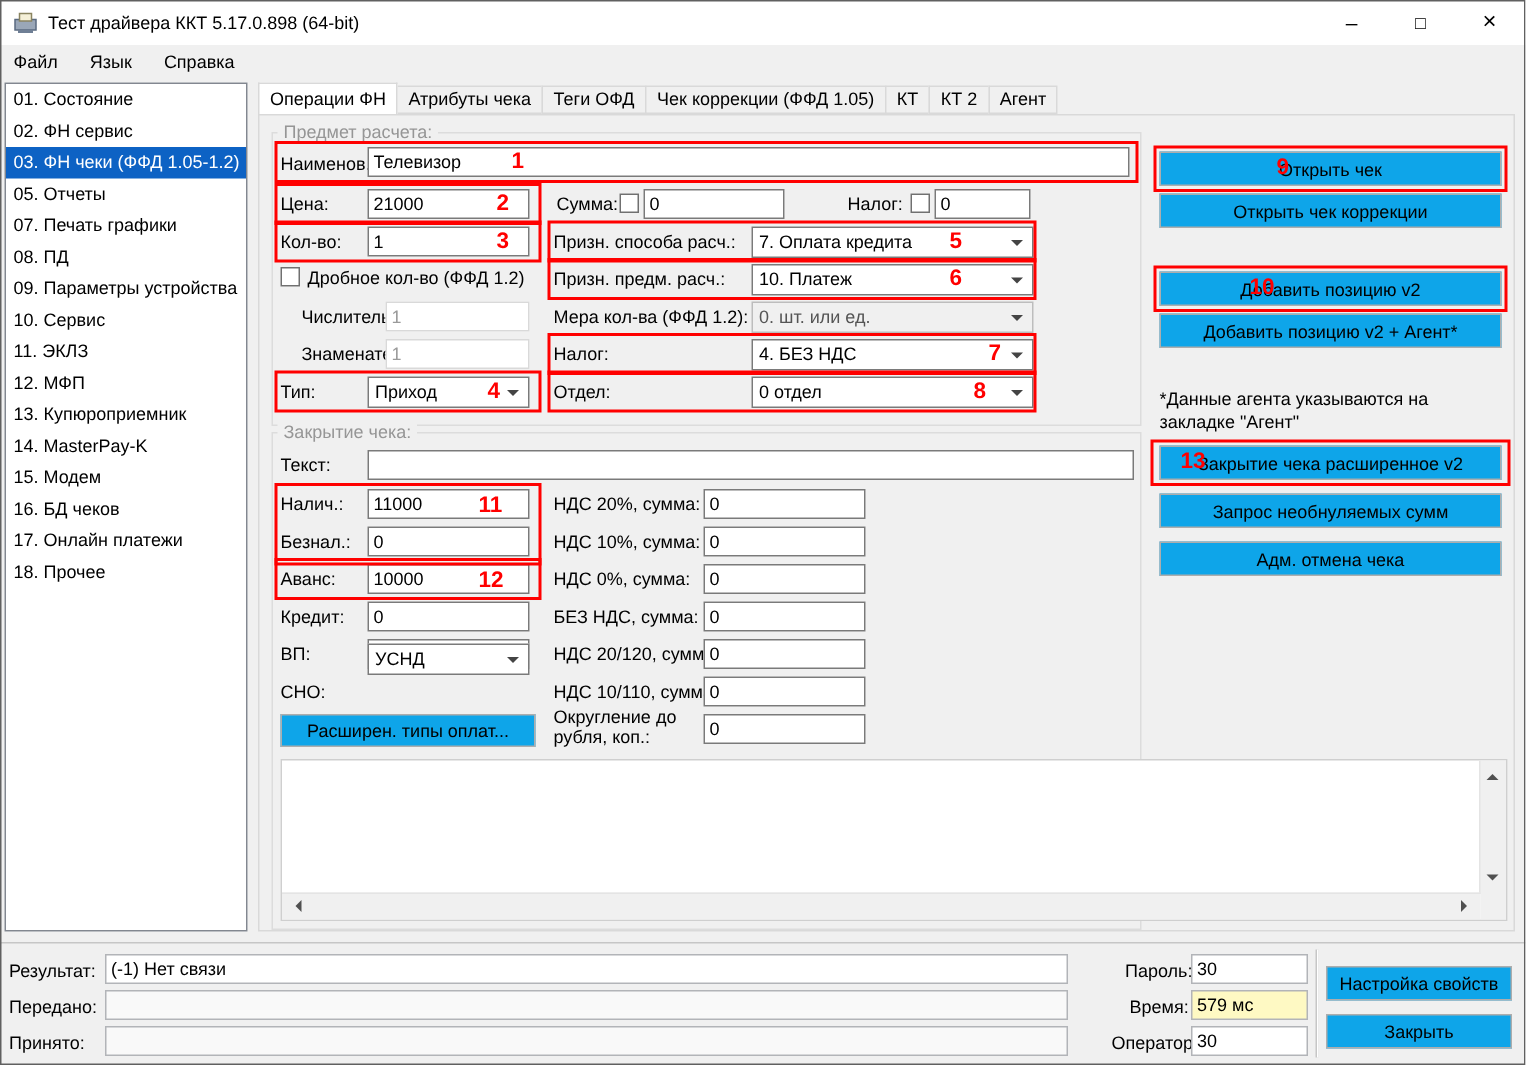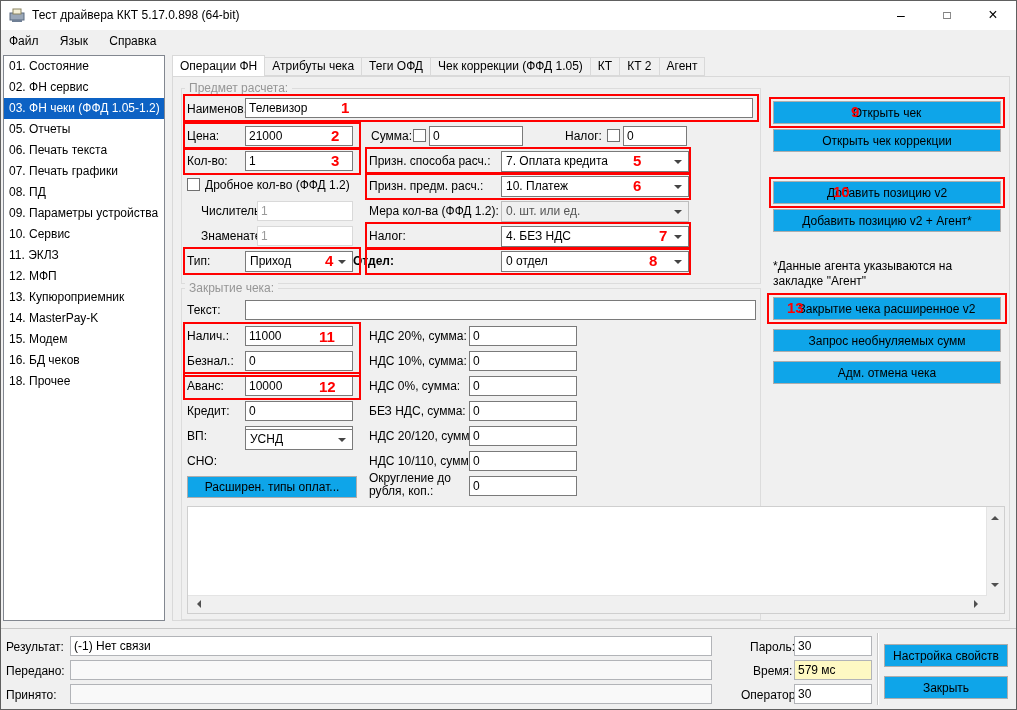--- a/index.html
+++ b/index.html
@@ -72,31 +72,31 @@
   <span class="menu-item">Файл</span>
   <span class="menu-item">Язык</span>
   <span class="menu-item">Справка</span>
 </div>
 
 <div class="sidebar">
   <div class="side-item">01. Состояние</div>
   <div class="side-item">02. ФН сервис</div>
   <div class="side-item sel">03. ФН чеки (ФФД 1.05-1.2)</div>
   <div class="side-item">05. Отчеты</div>
-  <div class="side-item">06. Печать текста</div>
   <div class="side-item">07. Печать графики</div>
   <div class="side-item">08. ПД</div>
   <div class="side-item">09. Параметры устройства</div>
   <div class="side-item">10. Сервис</div>
   <div class="side-item">11. ЭКЛЗ</div>
   <div class="side-item">12. МФП</div>
   <div class="side-item">13. Купюроприемник</div>
   <div class="side-item">14. MasterPay-K</div>
   <div class="side-item">15. Модем</div>
   <div class="side-item">16. БД чеков</div>
+  <div class="side-item">17. Онлайн платежи</div>
   <div class="side-item">18. Прочее</div>
 </div>
 
 <div class="tabstrip">
   <div class="tab active">Операции ФН</div>
   <div class="tab">Атрибуты чека</div>
   <div class="tab">Теги ОФД</div>
   <div class="tab">Чек коррекции (ФФД 1.05)</div>
   <div class="tab">КТ</div>
   <div class="tab">КТ 2</div>
@@ -135,21 +135,21 @@
   <span class="lbl" style="left:196px;top:127px;">Мера кол-ва (ФФД 1.2):</span>
   <div class="combo dis" style="left:328px;top:124px;width:188px;">0. шт. или ед.</div>
 
   <span class="lbl" style="left:28px;top:152px;">Знаменатель:</span>
   <input class="inp dim" style="left: 84px; top: 149px; width: 96px;" value="1">
   <span class="lbl" style="left:196px;top:152px;">Налог:</span>
   <div class="combo" style="left:328px;top:149px;width:188px;">4. БЕЗ НДС</div>
 
   <span class="lbl" style="left:14px;top:177px;">Тип:</span>
   <div class="combo" style="left:72px;top:174px;width:108px;">Приход</div>
-  <span class="lbl" style="left:180px;top:177px;font-weight:bold;">Отдел:</span>
+  <span class="lbl" style="left:196px;top:177px;">Отдел:</span>
   <div class="combo" style="left:328px;top:174px;width:188px;">0 отдел</div>
 
   <div class="gb" style="left:8px;top:211px;width:578px;height:330px;"></div>
   <div class="gb-title" style="left:12px;top:204px;">Закрытие чека:</div>
 
   <span class="lbl" style="left:14px;top:226px;">Текст:</span>
   <input class="inp" style="left: 72px; top: 223px; width: 511px;" value="">
 
   <span class="lbl" style="left:14px;top:252px;">Налич.:</span>
   <input class="inp" style="left: 72px; top: 249px; width: 108px;" value="11000">

